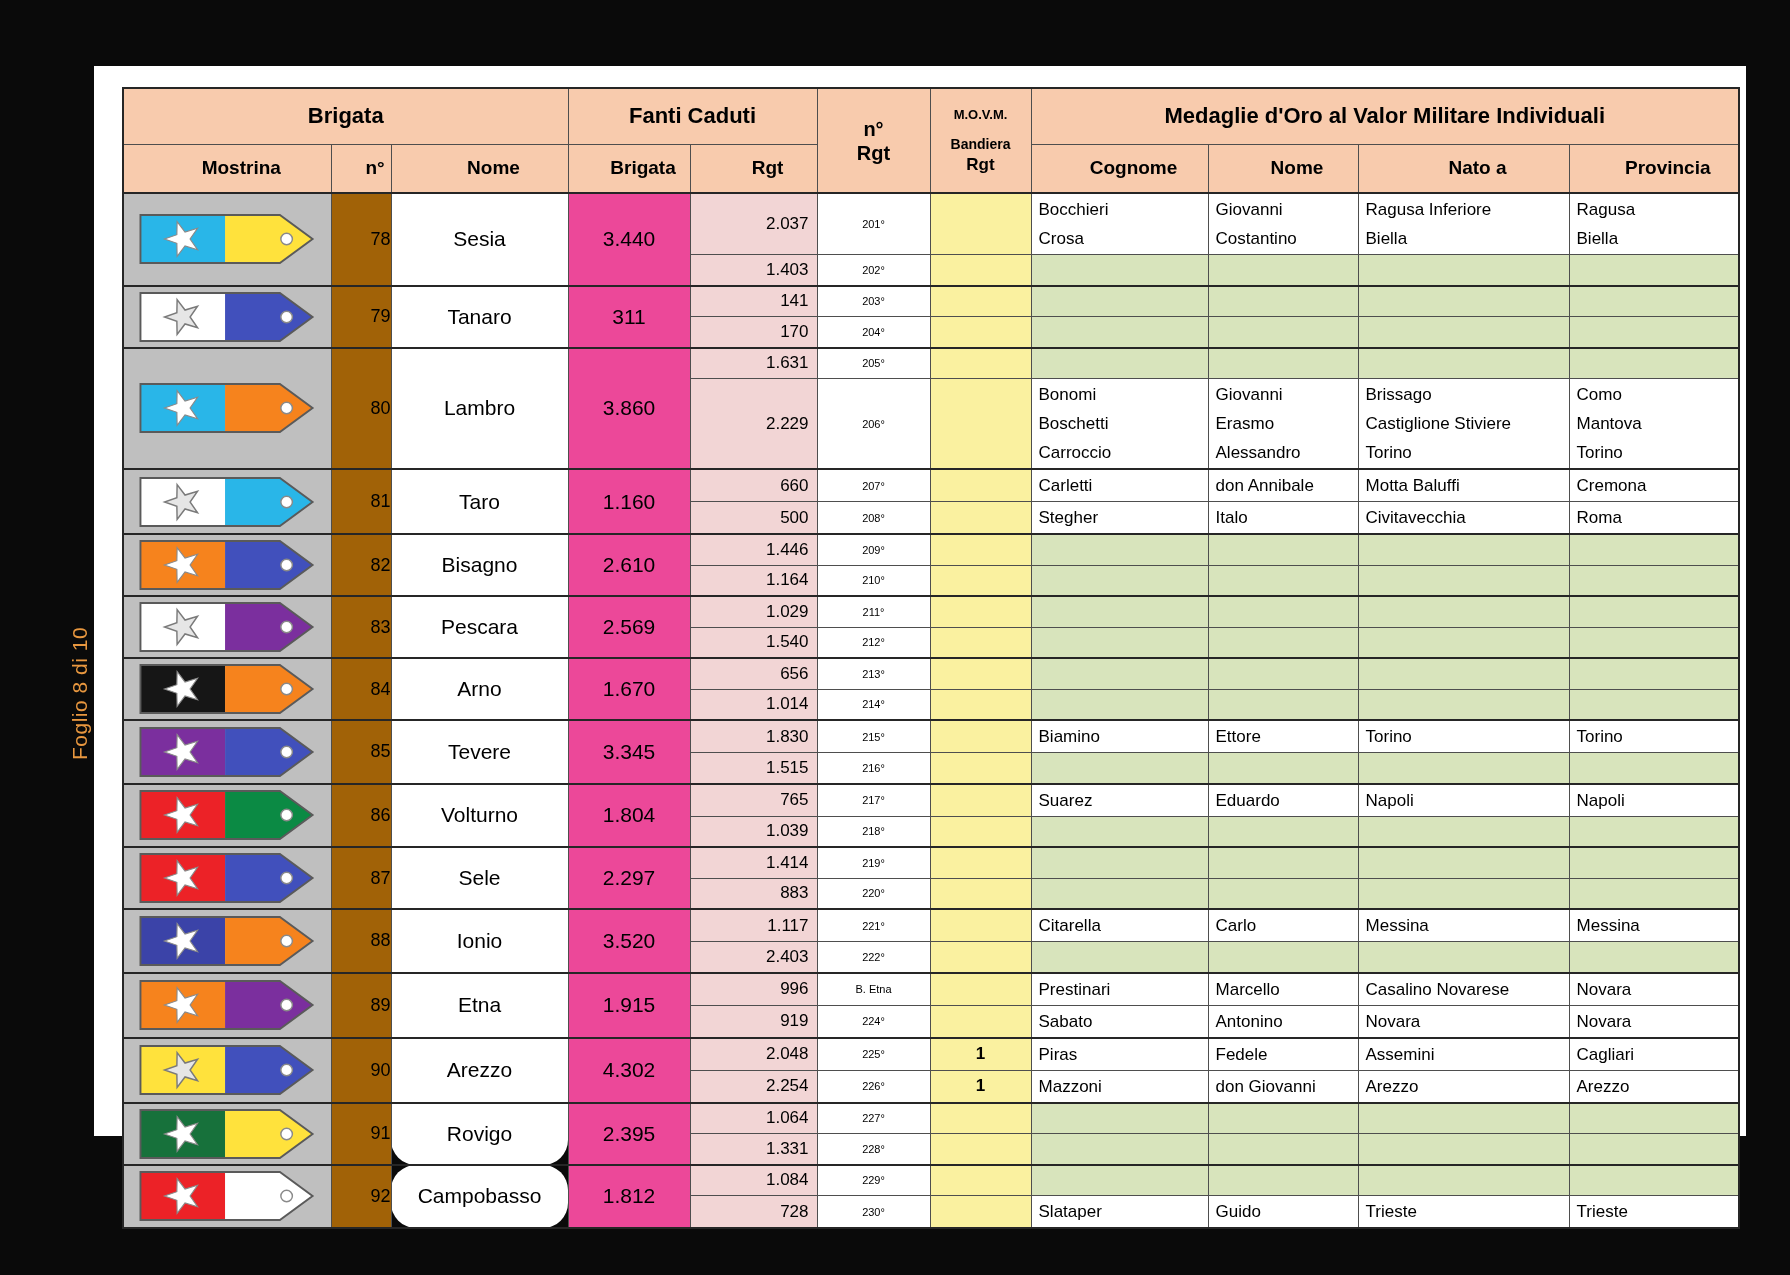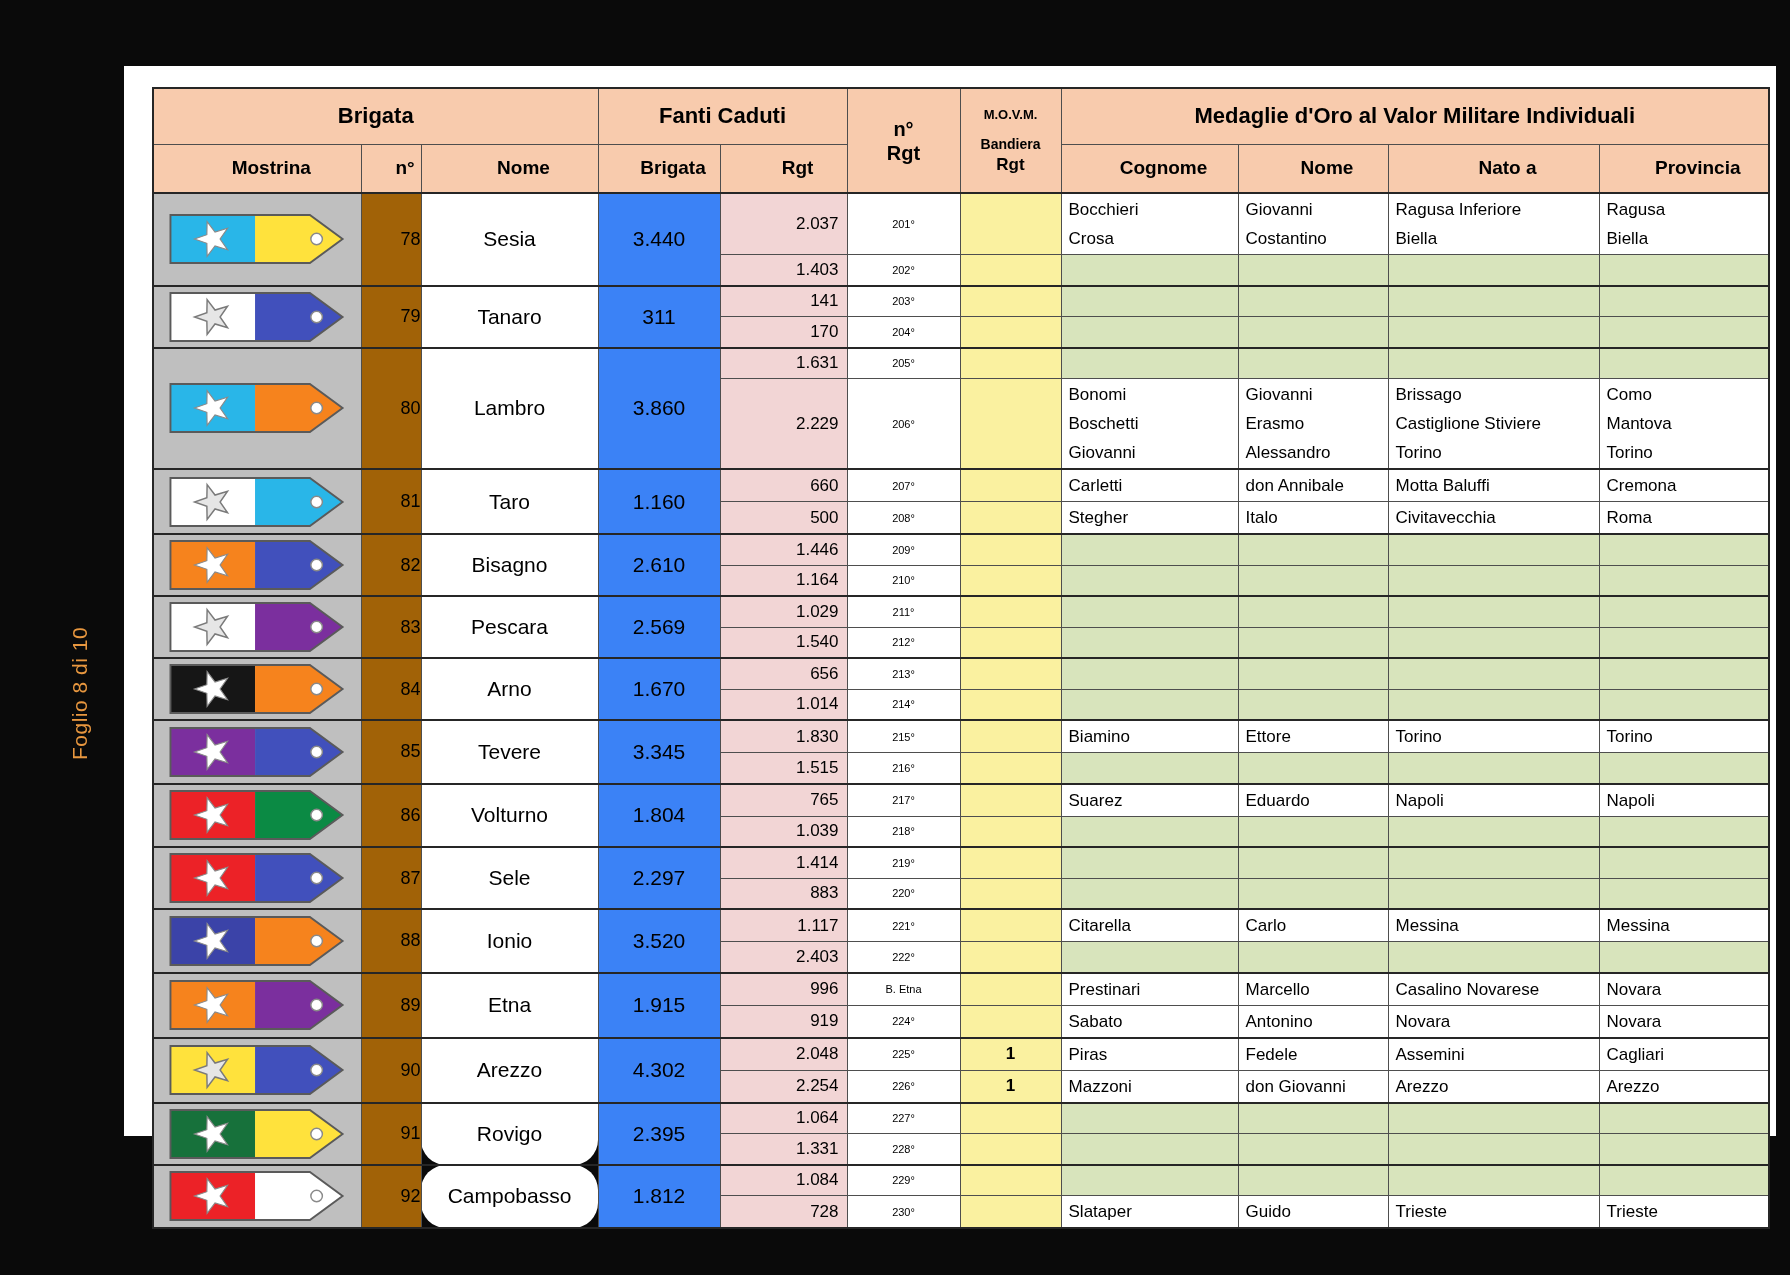--- a/index.html
+++ b/index.html
@@ -19,21 +19,21 @@
     transform-origin: 0 0;
     transform: rotate(-90deg);
     color: #E8973F;
     font-size: 21px;
     letter-spacing: 0.5px;
     white-space: nowrap;
   }
 
   .page {
     position: absolute;
-    left: 124px; top: 66px;
+    left: 94px; top: 66px;
     width: 1652px; height: 1070px;
     background: #ffffff;
   }
 
   table.brigade {
     position: absolute;
     left: 28px; top: 21px;
     width: 1616px;
     border-collapse: collapse;
     table-layout: fixed;
@@ -58,21 +58,21 @@
   .h-movm .movm3 { font-size: 17px; font-weight: bold; margin-top: 4px; line-height: 1.1; }
 
   tbody tr { height: 31px; }
   tr.brigade-start td { border-top: 2px solid #262626; }
 
   td.mostrina-cell { background: #BFBFBF; text-align: center; }
   .mostrina-svg { display: block; margin: 0 auto; width: 182px; height: 50px; }
 
   td.c-n    { text-align: right; font-size: 18px; background: #a16207; }
   td.c-nome { text-align: center; font-size: 21px; background: #fff; border-radius: 25px; }
-  td.c-fb   { text-align: center; font-size: 21px; background: #3b82f6; }
+  td.c-fb   { text-align: center; font-size: 21px; background: #ec4899; }
   td.c-fr   { text-align: right;  font-size: 17px; background: #F2D5D5; padding-right: 8px; }
   td.c-rgt  { text-align: center; font-size: 11px; background: #fff; margin-top: 43px; }
   td.c-movm { text-align: center; font-size: 17px; font-weight: bold; background: #FAF1A0; }
 
   td.medal {
     font-size: 17px;
     text-align: left;
     padding: 1px 4px 1px 7px;
     white-space: pre-line;
     line-height: 29px;
@@ -210,21 +210,21 @@
           <td class="medal empty"></td>
           <td class="medal empty"></td>
           <td class="medal empty"></td>
         </tr>
         <tr>
           <td class="c-fr">2.229</td>
           <td class="c-rgt">206°</td>
           <td class="c-movm"></td>
           <td class="medal filled">Bonomi
 Boschetti
-Giovanni</td>
+Carroccio</td>
           <td class="medal filled">Giovanni
 Erasmo
 Alessandro</td>
           <td class="medal filled">Brissago
 Castiglione Stiviere
 Torino</td>
           <td class="medal filled">Como
 Mantova
 Torino</td>
         </tr>

